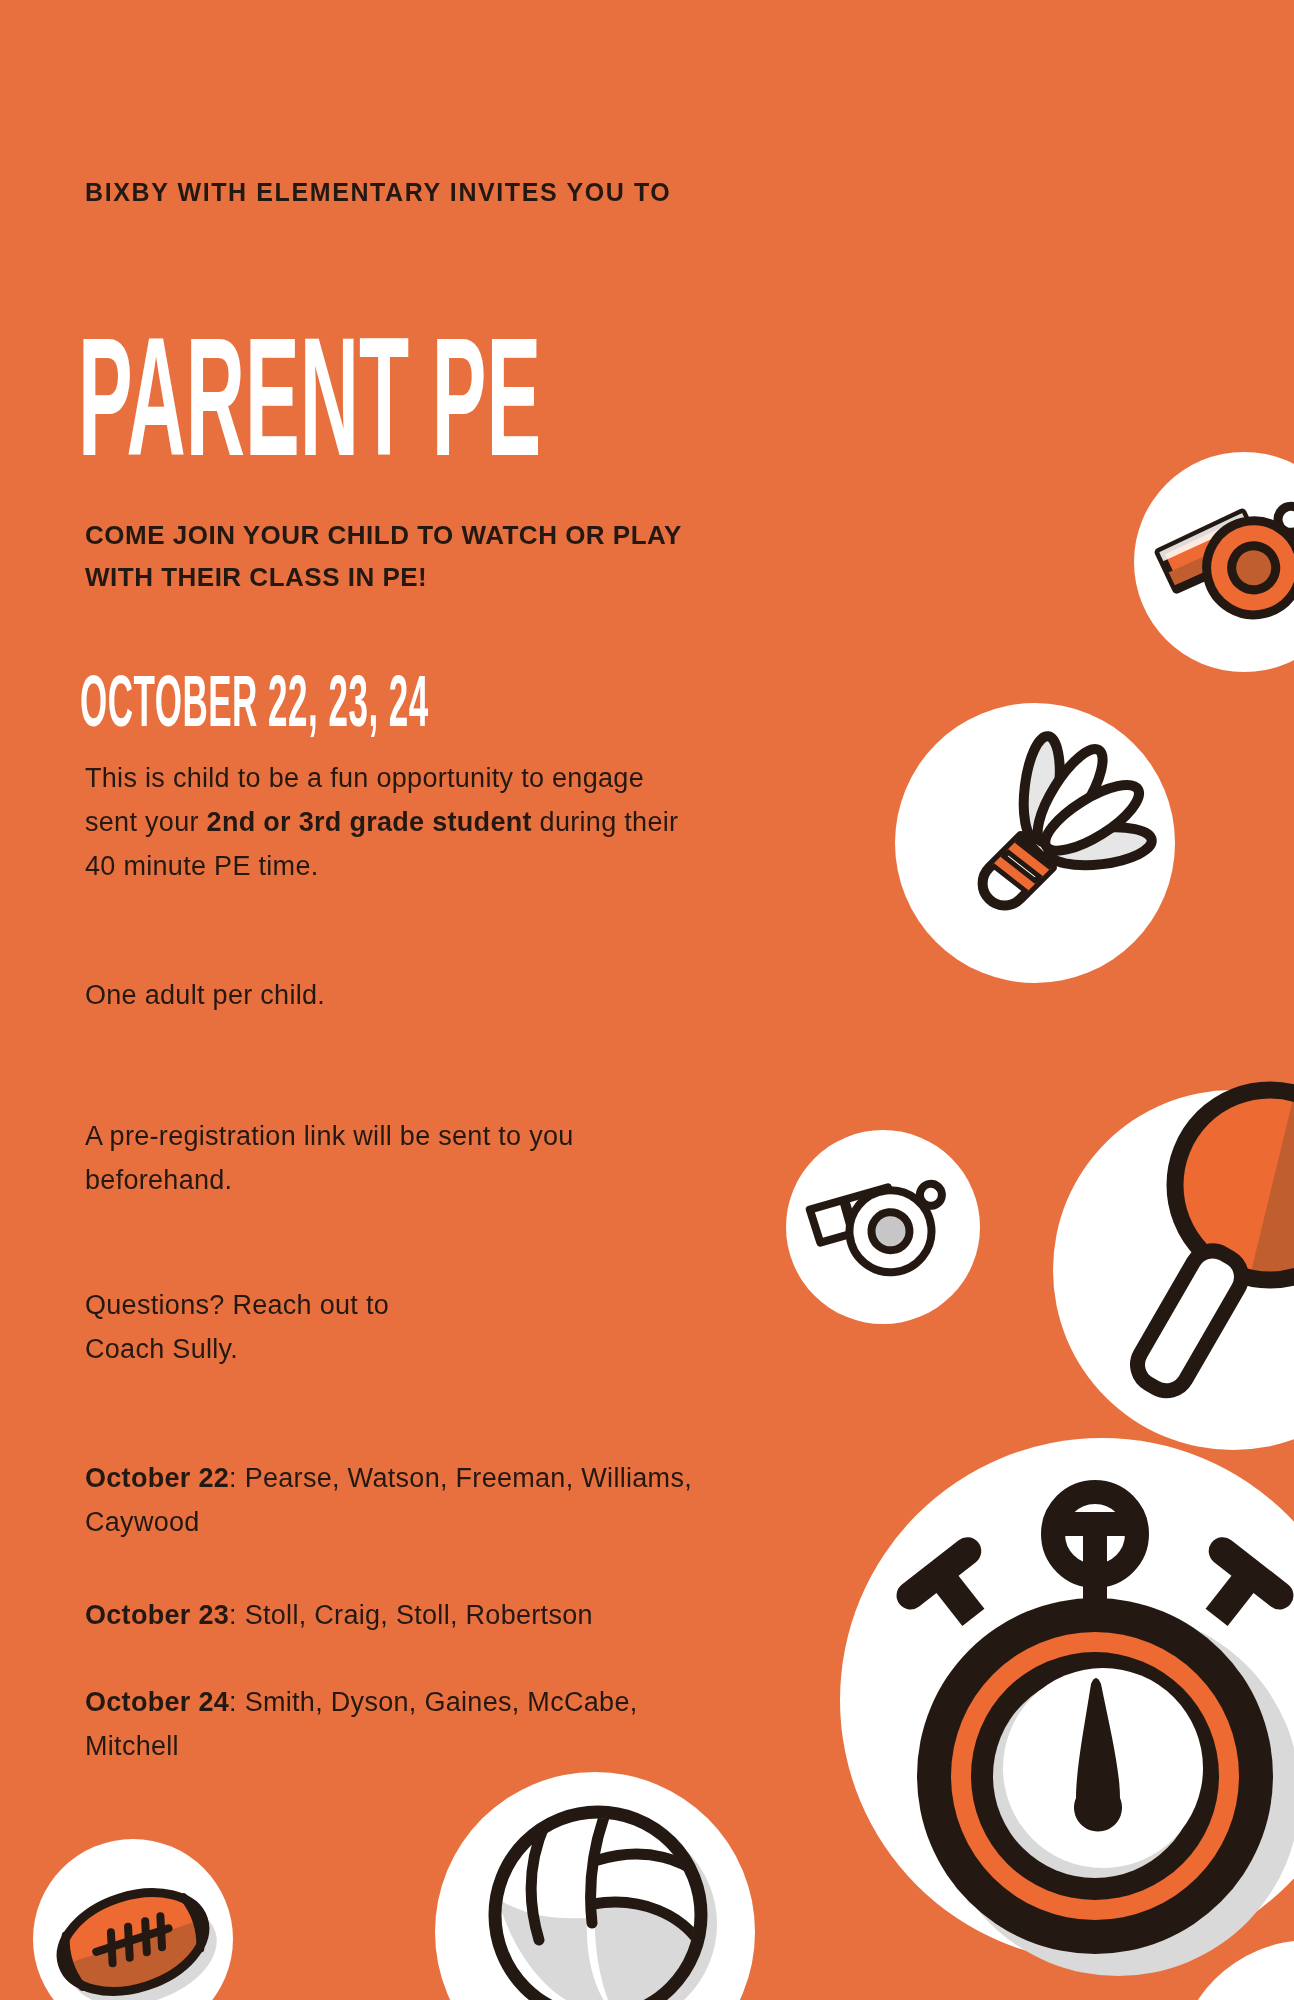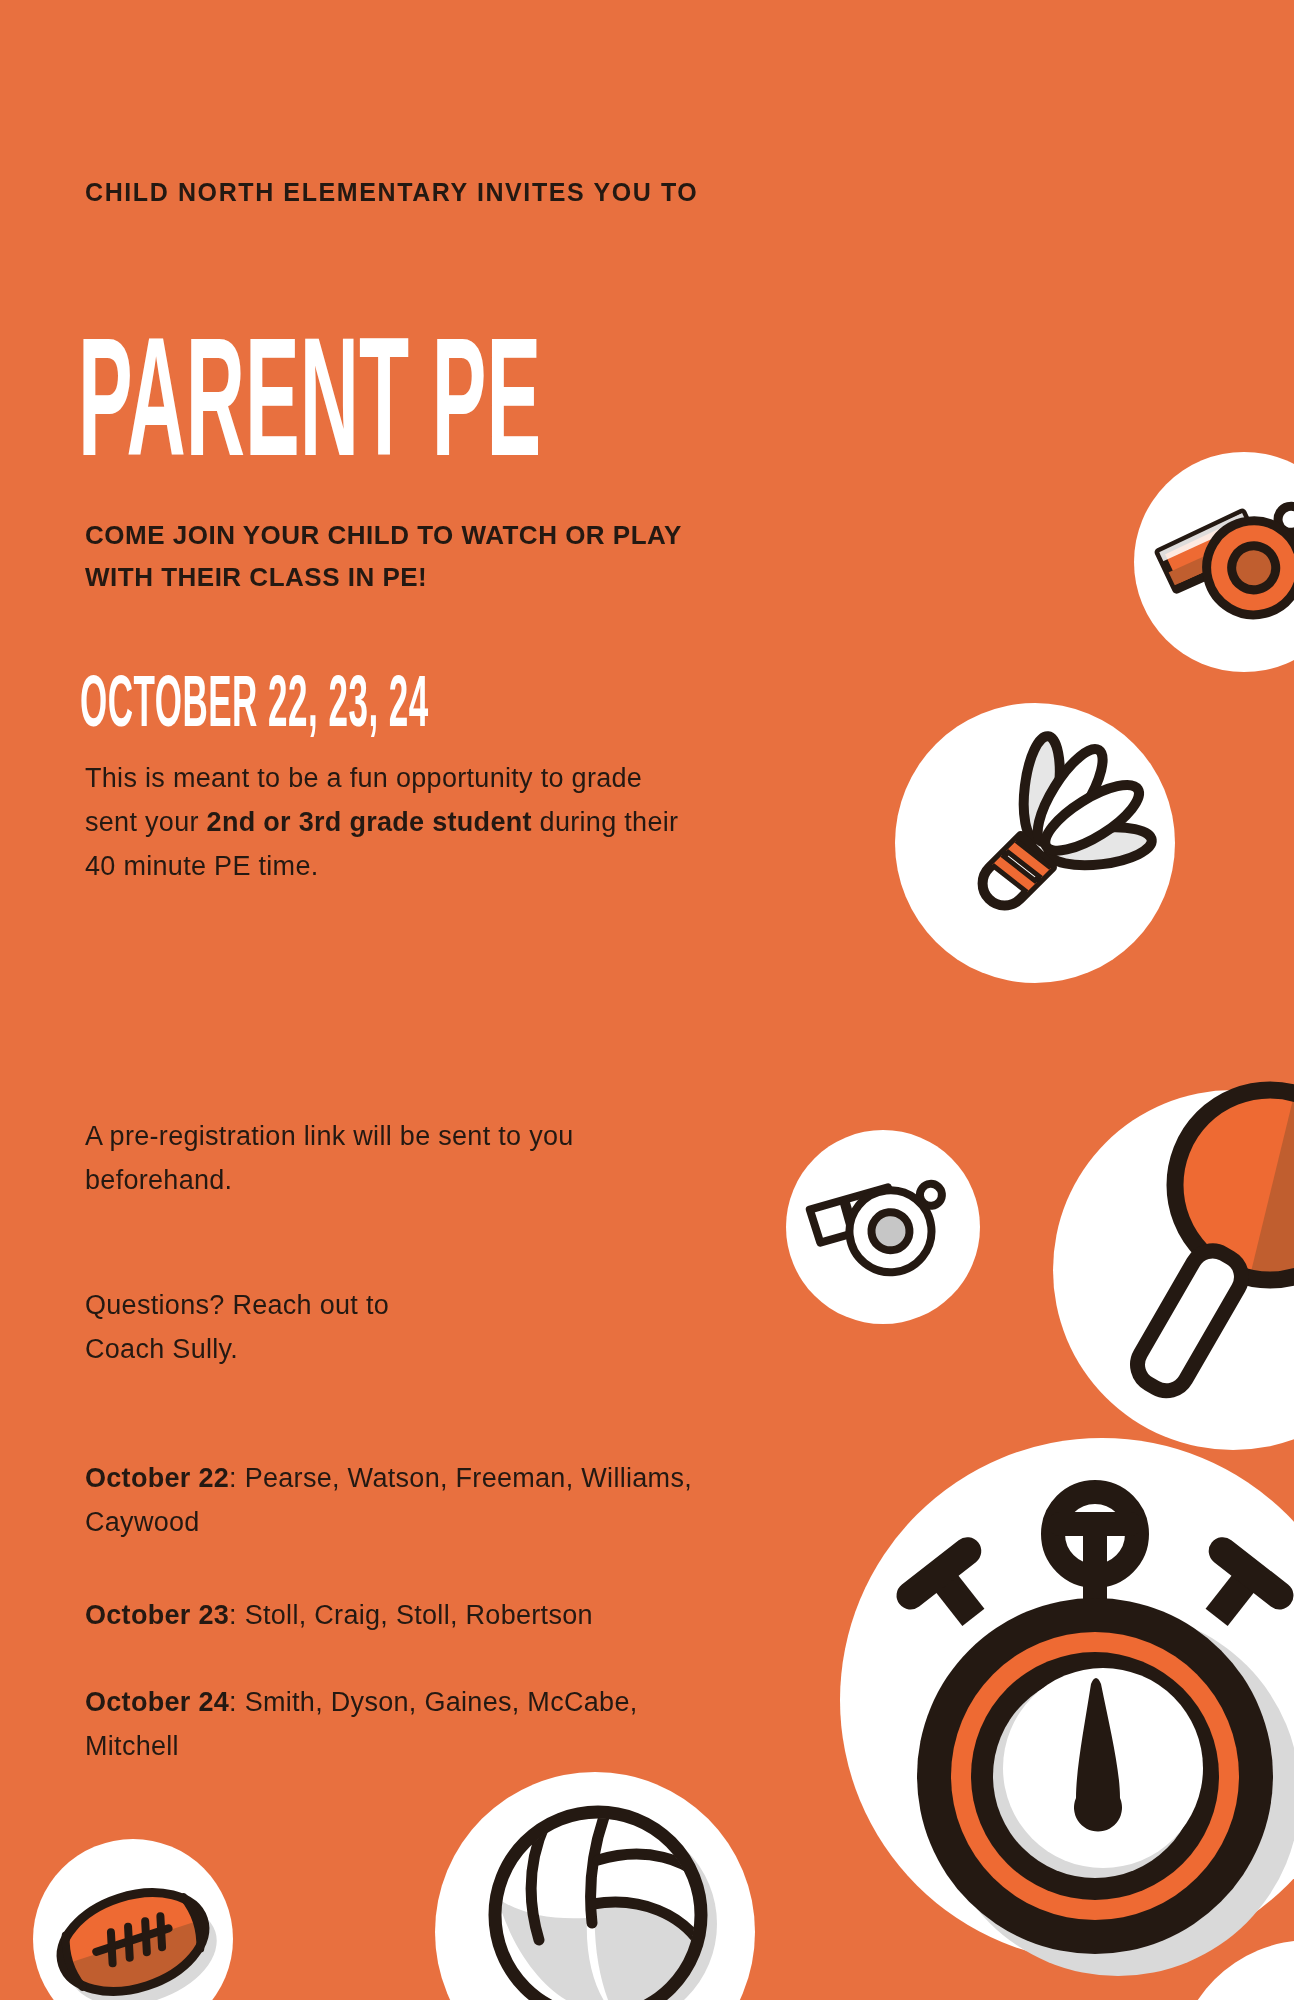--- a/index.html
+++ b/index.html
@@ -23,41 +23,44 @@
   .body-text div{white-space:nowrap;}
   .b{font-weight:bold;}
   .circle{position:absolute;background:#FFFFFF;border-radius:50%;}
   svg{display:block;}
 </style>
 </head>
 <body>
 
 <div id="poster">
 
-  <div class="abs kicker">CHILD NORTH ELEMENTARY INVITES YOU TO</div>
+  <div class="abs kicker">BIXBY WITH ELEMENTARY INVITES YOU TO</div>
 
   <div class="abs title-wrap">
     <span class="stretch">PARENT PE</span>
   </div>
 
   <div class="abs subtitle">
     <div>COME JOIN YOUR CHILD TO WATCH OR PLAY</div>
     <div>WITH THEIR CLASS IN PE!</div>
   </div>
 
   <div class="abs dates-wrap">
     <span class="stretch">OCTOBER 22, 23, 24</span>
   </div>
 
   <div class="abs body-text" style="left:85px;top:756px;">
-    <div><span>This is meant to be a fun opportunity to grade</span></div>
+    <div><span>This is child to be a fun opportunity to engage</span></div>
     <div><span>sent your </span><span class="b">2nd or 3rd grade student</span><span> during their</span></div>
     <div><span>40 minute PE time.</span></div>
   </div>
 
+  <div class="abs body-text" style="left:85px;top:973px;">
+    <div>One adult per child.</div>
+  </div>
 
   <div class="abs body-text" style="left:85px;top:1114px;">
     <div>A pre-registration link will be sent to you</div>
     <div>beforehand.</div>
   </div>
 
   <div class="abs body-text" style="left:85px;top:1283px;">
     <div>Questions? Reach out to</div>
     <div>Coach Sully.</div>
   </div>

